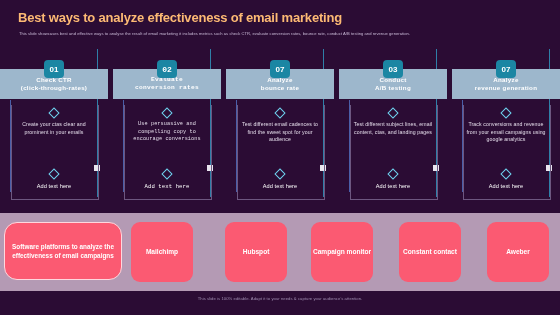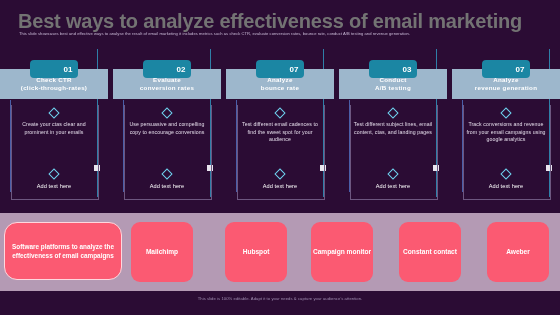--- a/index.html
+++ b/index.html
@@ -6,41 +6,40 @@
   body{
     width:560px;height:315px;overflow:hidden;
     background:#2a0b33;
     font-family:"Liberation Sans","DejaVu Sans",sans-serif;
   }
   .slide{position:relative;width:560px;height:315px;background:#2b0c34;overflow:hidden;}
 
   
   .title{
     position:absolute;left:18px;top:10px;
-    font-size:20px;font-weight:bold;color:#737373;
+    font-size:13px;font-weight:bold;color:#fdba74;
     letter-spacing:-0.2px;white-space:nowrap;
   }
   .subtitle{
     position:absolute;left:19px;top:31px;width:525px;
     font-size:4.1px;color:#c9b9d6;line-height:1.25;
     letter-spacing:0.05px;white-space:nowrap;
   }
 
   
   .cols{position:absolute;left:0;top:55px;width:560px;height:150px;}
   .col{position:absolute;top:0;width:108px;height:150px;}
 
   .badge{
     position:absolute;top:5px;left:50%;transform:translateX(-50%);
     width:20px;height:18px;border-radius:4px;
     background:#1b86a3;color:#ffffff;
     font-size:8px;font-weight:bold;
     display:flex;align-items:center;justify-content:center;
     z-index:4;
-    padding-left:28px;
   }
   .headband{
     position:absolute;top:14px;left:0;width:108px;height:30px;
     background:#9db7cc;
     display:flex;align-items:center;justify-content:center;
     text-align:center;z-index:2;
   }
   .headband .htxt{
     font-size:6.2px;font-weight:bold;color:#ffffff;line-height:1.35;
     letter-spacing:0.3px;
@@ -126,21 +125,21 @@
       <div class="vline-l"></div>
       <div class="vline-r"></div>
       <div class="sqr"></div>
       <div class="body-box"></div>
       <div class="dia d1"></div>
       <div class="desc">Create your ctas clear and prominent in your emails</div>
       <div class="dia d2"></div>
       <div class="addtxt">Add text here</div>
     </div>
 
-    <div class="col" style="left:113px;">
+    <div class="col" style="left:113px;font-family:Liberation Mono, monospace;">
       <div class="badge">02</div>
       <div class="headband">
         <div class="htxt">
           <span>Evaluate</span><br>
           <span>conversion  rates</span>
         </div>
       </div>
       <div class="vline-l"></div>
       <div class="vline-r"></div>
       <div class="sqr"></div>

